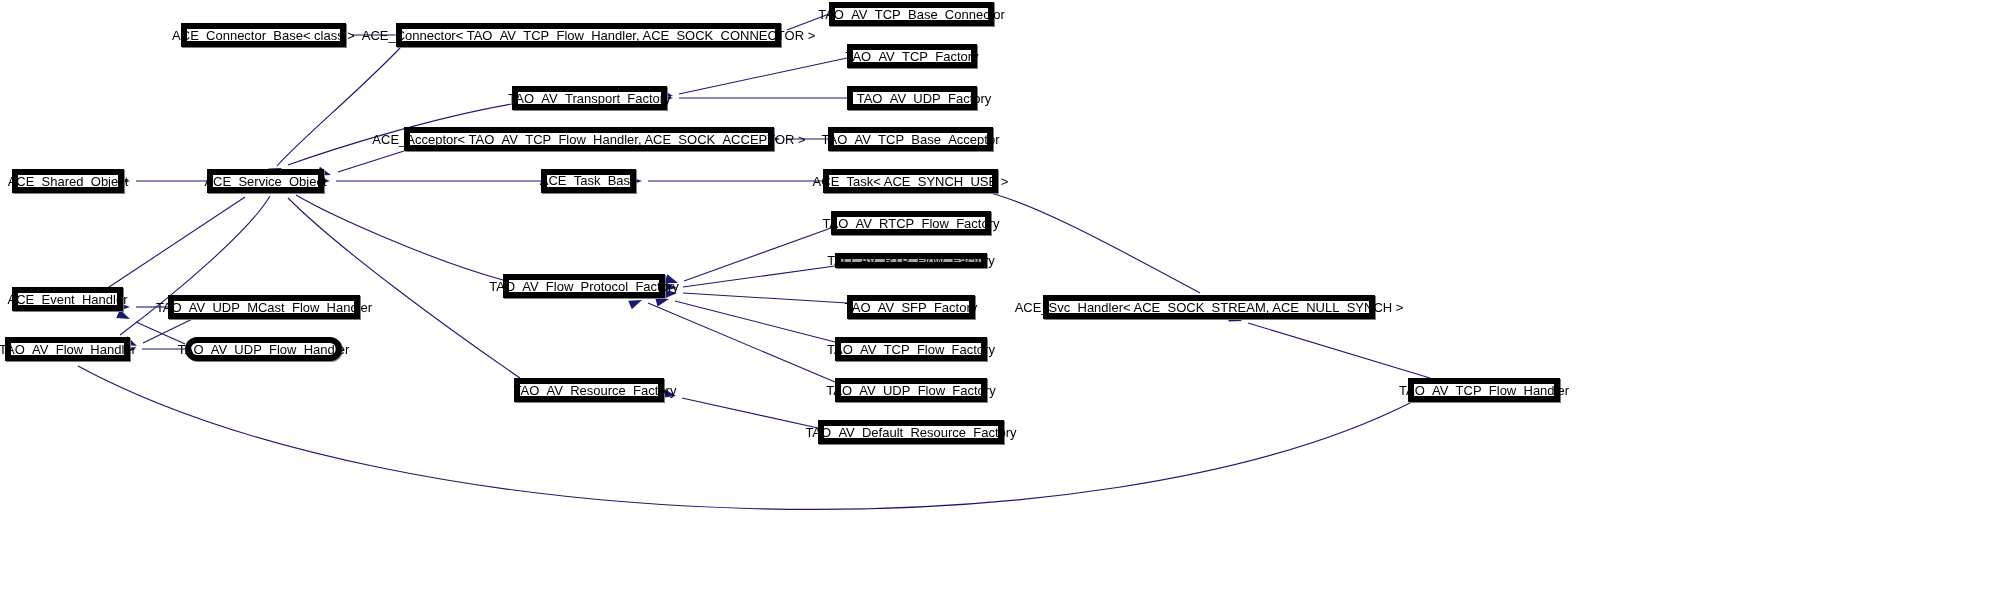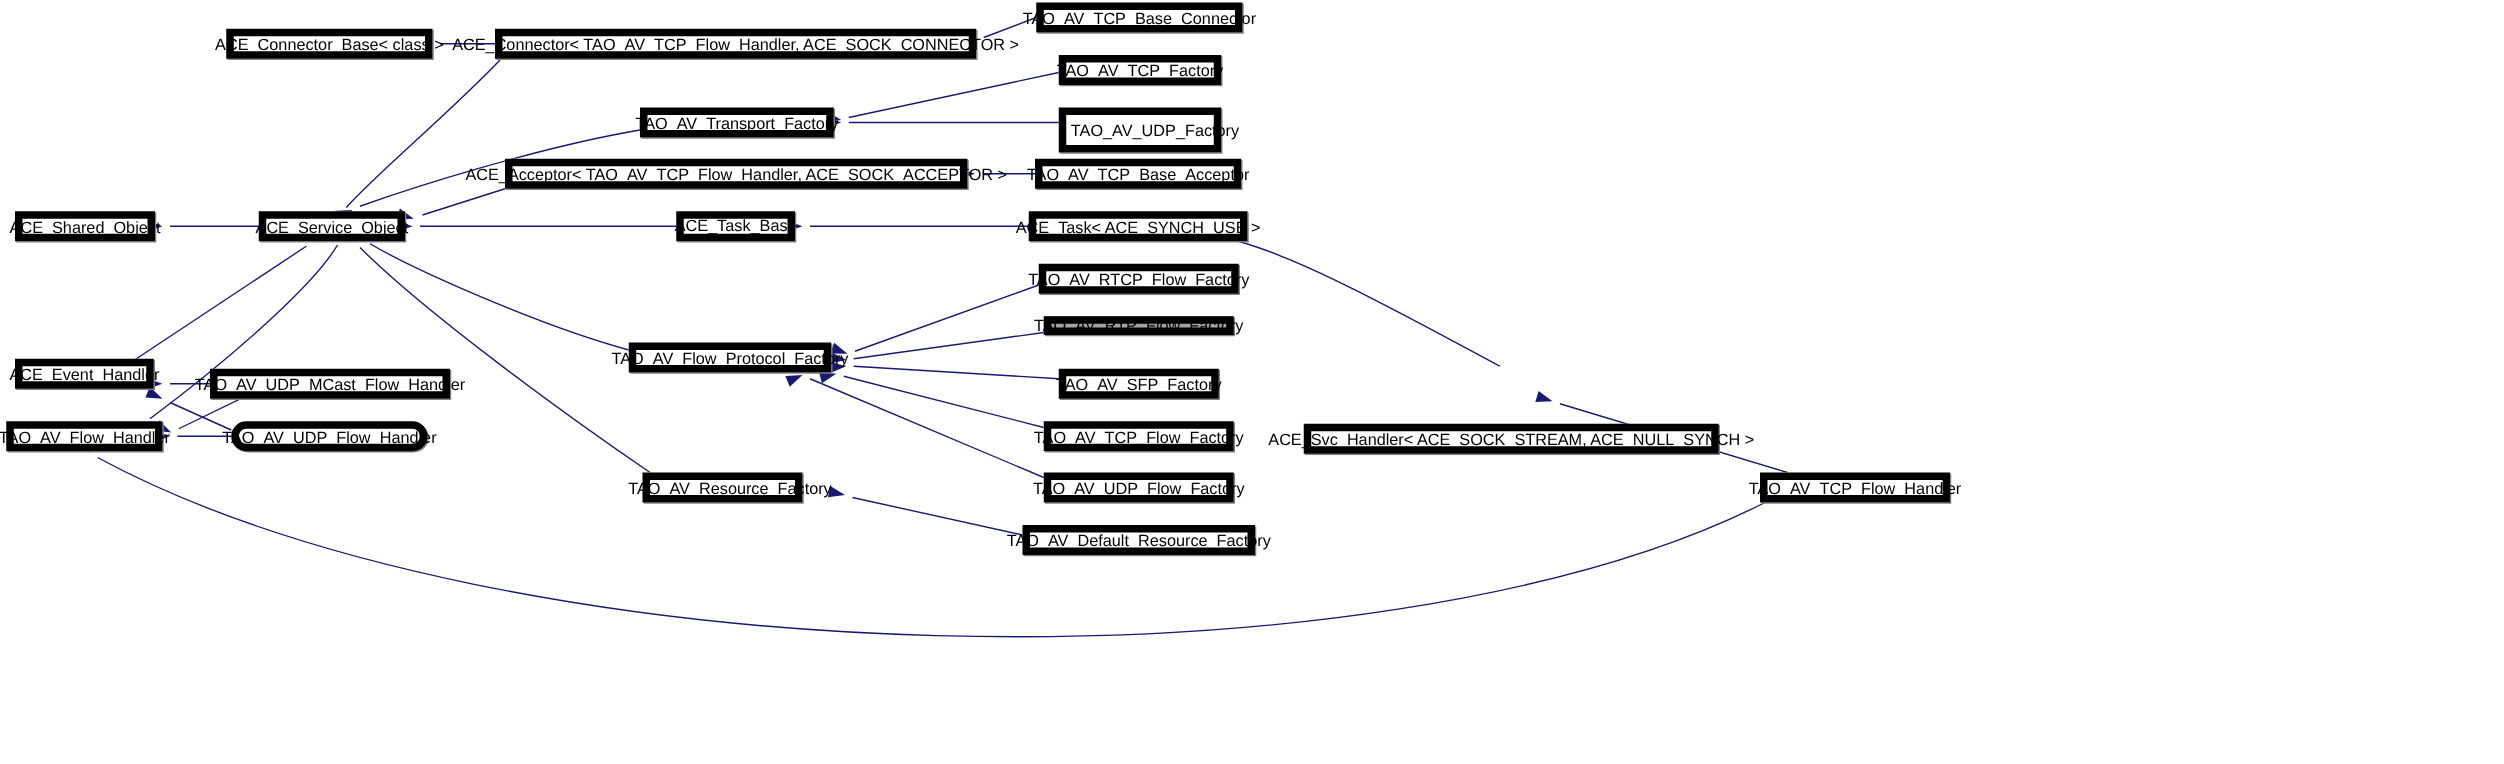--- a/index.html
+++ b/index.html
@@ -117,21 +117,21 @@
       </div>
       <div class="node-box" style="left: 829px; top: 2px; width: 165px; height: 24px; border-color: rgb(0, 0, 0); background: rgb(255, 255, 255); color: rgb(0, 0, 0); box-shadow: rgb(128, 128, 128) 1px 1px 0px 0px;">
         <span class="node-label">TAO_AV_TCP_Base_Connector</span>
       </div>
       <div class="node-box" style="left: 847px; top: 44px; width: 130px; height: 24px; border-color: rgb(0, 0, 0); background: rgb(255, 255, 255); color: rgb(0, 0, 0); box-shadow: rgb(128, 128, 128) 1px 1px 0px 0px;">
         <span class="node-label">TAO_AV_TCP_Factory</span>
       </div>
       <div class="node-box" style="left: 512px; top: 86px; width: 155px; height: 24px; border-color: rgb(0, 0, 0); background: rgb(255, 255, 255); color: rgb(0, 0, 0); box-shadow: rgb(128, 128, 128) 1px 1px 0px 0px;">
         <span class="node-label">TAO_AV_Transport_Factory</span>
       </div>
-      <div class="node-box" style="left: 847px; top: 86px; width: 130px; height: 36px; border-color: rgb(0, 0, 0); background: rgb(255, 255, 255); color: rgb(0, 0, 0); box-shadow: rgb(128, 128, 128) 1px 1px 0px 0px; padding-left: 24px;">
+      <div class="node-box" style="left: 847px; top: 86px; width: 130px; height: 24px; border-color: rgb(0, 0, 0); background: rgb(255, 255, 255); color: rgb(0, 0, 0); box-shadow: rgb(128, 128, 128) 1px 1px 0px 0px; padding-left: 24px;">
         <span class="node-label">TAO_AV_UDP_Factory</span>
       </div>
       <div class="node-box" style="left: 404px; top: 127px; width: 370px; height: 24px; border-color: rgb(0, 0, 0); background: rgb(255, 255, 255); color: rgb(0, 0, 0); box-shadow: rgb(128, 128, 128) 1px 1px 0px 0px; text-align: center;">
         <span class="node-label">ACE_Acceptor&lt; TAO_AV_TCP_Flow_Handler, ACE_SOCK_ACCEPTOR &gt;</span>
       </div>
       <div class="node-box" style="left: 828px; top: 127px; width: 165px; height: 24px; border-color: rgb(0, 0, 0); background: rgb(255, 255, 255); color: rgb(0, 0, 0); box-shadow: rgb(128, 128, 128) 1px 1px 0px 0px;">
         <span class="node-label">TAO_AV_TCP_Base_Acceptor</span>
       </div>
       <div class="node-box" style="left: 12px; top: 169px; width: 112px; height: 24px; border-color: rgb(0, 0, 0); background: rgb(255, 255, 255); color: rgb(0, 0, 0); box-shadow: rgb(128, 128, 128) 1px 1px 0px 0px;">
         <span class="node-label">ACE_Shared_Object</span>
@@ -156,33 +156,33 @@
       </div>
       <div class="node-box" style="left: 12px; top: 287px; width: 111px; height: 24px; border-color: rgb(0, 0, 0); background: rgb(255, 255, 255); color: rgb(0, 0, 0); box-shadow: rgb(128, 128, 128) 1px 1px 0px 0px;">
         <span class="node-label">ACE_Event_Handler</span>
       </div>
       <div class="node-box" style="left: 168px; top: 295px; width: 192px; height: 24px; border-color: rgb(0, 0, 0); background: rgb(255, 255, 255); color: rgb(0, 0, 0); box-shadow: rgb(128, 128, 128) 1px 1px 0px 0px;">
         <span class="node-label">TAO_AV_UDP_MCast_Flow_Handler</span>
       </div>
       <div class="node-box" style="left: 847px; top: 295px; width: 128px; height: 24px; border-color: rgb(0, 0, 0); background: rgb(255, 255, 255); color: rgb(0, 0, 0); box-shadow: rgb(128, 128, 128) 1px 1px 0px 0px;">
         <span class="node-label">TAO_AV_SFP_Factory</span>
       </div>
-      <div class="node-box" style="left: 1043px; top: 295px; width: 332px; height: 24px; border-color: rgb(0, 0, 0); background: rgb(255, 255, 255); color: rgb(0, 0, 0); box-shadow: rgb(128, 128, 128) 1px 1px 0px 0px; margin-top: 44px;">
+      <div class="node-box" style="left: 1043px; top: 295px; width: 332px; height: 24px; border-color: rgb(0, 0, 0); background: rgb(255, 255, 255); color: rgb(0, 0, 0); box-shadow: rgb(128, 128, 128) 1px 1px 0px 0px;">
         <span class="node-label">ACE_Svc_Handler&lt; ACE_SOCK_STREAM, ACE_NULL_SYNCH &gt;</span>
       </div>
       <div class="node-box" style="left: 5px; top: 337px; width: 125px; height: 24px; border-color: rgb(0, 0, 0); background: rgb(255, 255, 255); color: rgb(0, 0, 0); box-shadow: rgb(128, 128, 128) 1px 1px 0px 0px;">
         <span class="node-label">TAO_AV_Flow_Handler</span>
       </div>
       <div class="node-box" style="left: 185px; top: 337px; width: 157px; height: 24px; border-color: rgb(0, 0, 0); background: rgb(255, 255, 255); color: rgb(0, 0, 0); box-shadow: rgb(128, 128, 128) 1px 1px 0px 0px; border-radius: 12px;">
         <span class="node-label">TAO_AV_UDP_Flow_Handler</span>
       </div>
       <div class="node-box" style="left: 835px; top: 337px; width: 152px; height: 24px; border-color: rgb(0, 0, 0); background: rgb(255, 255, 255); color: rgb(0, 0, 0); box-shadow: rgb(128, 128, 128) 1px 1px 0px 0px;">
         <span class="node-label">TAO_AV_TCP_Flow_Factory</span>
       </div>
-      <div class="node-box" style="left: 514px; top: 378px; width: 128px; height: 24px; border-color: rgb(0, 0, 0); background: rgb(255, 255, 255); color: rgb(0, 0, 0); box-shadow: rgb(128, 128, 128) 1px 1px 0px 0px; padding-left: 12px;">
+      <div class="node-box" style="left: 514px; top: 378px; width: 150px; height: 24px; border-color: rgb(0, 0, 0); background: rgb(255, 255, 255); color: rgb(0, 0, 0); box-shadow: rgb(128, 128, 128) 1px 1px 0px 0px; padding-left: 12px;">
         <span class="node-label">TAO_AV_Resource_Factory</span>
       </div>
       <div class="node-box" style="left: 835px; top: 378px; width: 152px; height: 24px; border-color: rgb(0, 0, 0); background: rgb(255, 255, 255); color: rgb(0, 0, 0); box-shadow: rgb(128, 128, 128) 1px 1px 0px 0px;">
         <span class="node-label">TAO_AV_UDP_Flow_Factory</span>
       </div>
       <div class="node-box" style="left: 1408px; top: 378px; width: 152px; height: 24px; border-color: rgb(0, 0, 0); background: rgb(255, 255, 255); color: rgb(0, 0, 0); box-shadow: rgb(128, 128, 128) 1px 1px 0px 0px;">
         <span class="node-label">TAO_AV_TCP_Flow_Handler</span>
       </div>
       <div class="node-box" style="left: 818px; top: 420px; width: 186px; height: 24px; border-color: rgb(0, 0, 0); background: rgb(255, 255, 255); color: rgb(0, 0, 0); box-shadow: rgb(128, 128, 128) 1px 1px 0px 0px;">
         <span class="node-label">TAO_AV_Default_Resource_Factory</span>

